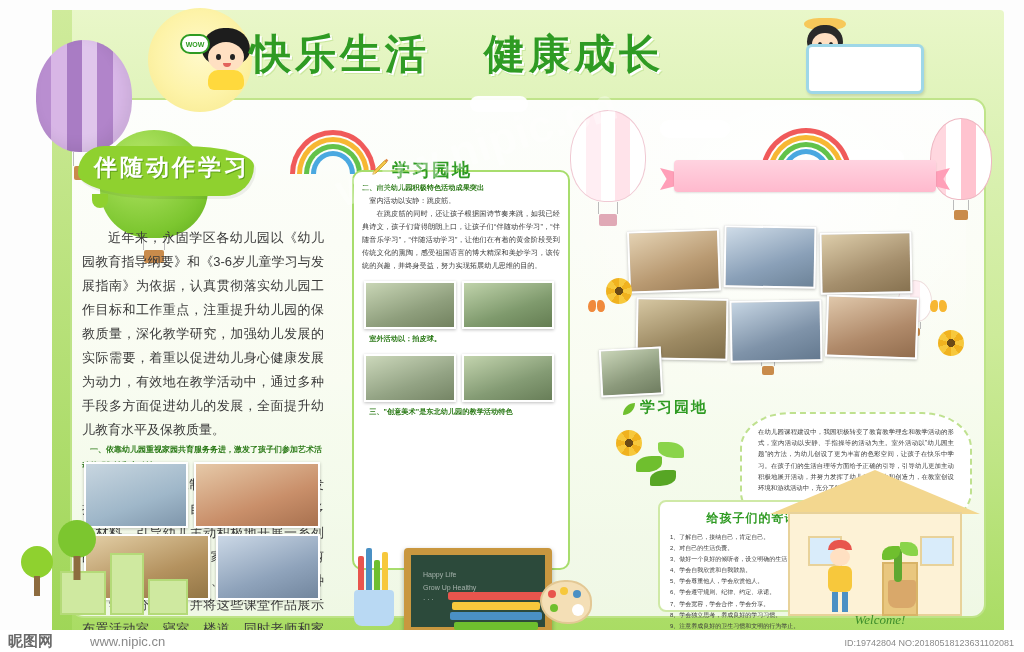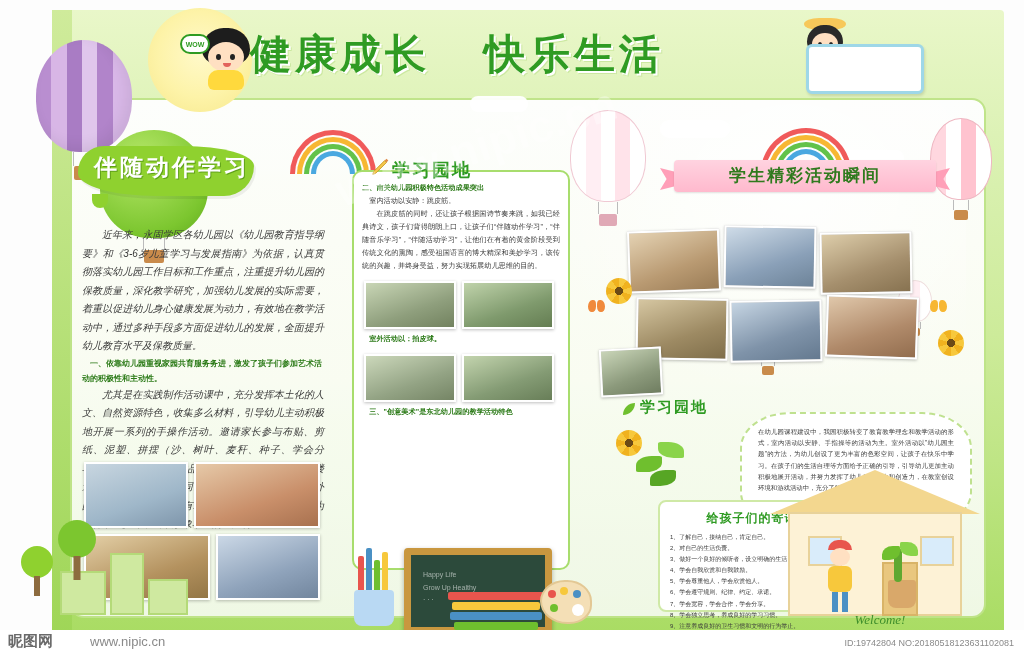--- a/index.html
+++ b/index.html
@@ -176,21 +176,21 @@
     font-size:23px; font-weight:bold; color:#ffffff; letter-spacing:3px;
     font-family:"DejaVu Sans", sans-serif;
     text-shadow:1px 1px 0 #5fa019;
   }
   .logo-blob .en {
     position:absolute; left:10px; top:56px; width:180px; text-align:center;
     font-size:13px; color:#3c7a12; font-style:italic;
     font-family:"Liberation Serif", serif;
   }
 
-  .para { font-size:10px; line-height:1.85; color:#3a3a3a; text-align:justify;font-style:italic; }
+  .para { font-size:13px; line-height:1.85; color:#3a3a3a; text-align:justify; }
   .para.indent { text-indent:2em; }
   .sec-head { font-size:8px; color:#2b7a17; font-weight:bold; line-height:1.9; text-indent:1em; }
 
   .left-text { position:absolute; left:82px; top:226px; width:242px; }
 
   
   .photo { background:#cfcfcf; border:2px solid #ffffff; box-shadow:0 1px 3px rgba(0,0,0,.25); overflow:hidden; position:absolute; }
   .photo .ph-in { width:100%; height:100%; }
 
   
@@ -363,22 +363,22 @@
     <div class="hair"></div>
       <div class="face"></div>
     <div class="eye l"></div>
       <div class="eye r"></div>
       <div class="mouth"></div>
     <div class="body"></div>
     <div class="bubble">WOW</div>
   </div>
 
   <div class="header-title">
+    <span>快乐生活</span>
     <span>健康成长</span>
-    <span>快乐生活</span>
   </div>
 
   <div class="hdr-kid">
     <div class="hat"></div>
       <div class="hair"></div>
       <div class="face"></div>
     <div class="e l"></div>
       <div class="e r"></div>
       <div class="body"></div>
   </div>
@@ -492,21 +492,20 @@
       </div>
     </div>
 
     <div class="cp-text" style="color:#2b7a17;font-weight:bold;text-indent:1em;">三、"创意美术"是东北幼儿园的教学活动特色</div>
   </div>
 
   <div class="ribbon">
     <div class="tail-l"></div>
     <div class="tail-r"></div>
     <div class="band"></div>
-    <div class="txt">学生精彩活动瞬间</div>
   </div>
 
   <div class="photo" style="left:628px; top:230px; width:92px; height:62px; transform:rotate(-2deg);">
     <div class="ph-in" style="background:linear-gradient(160deg,#e4d2b3,#b99a72 60%,#9a7c56);"></div>
   </div>
   <div class="photo" style="left:724px; top:226px; width:92px; height:62px; transform:rotate(1deg);">
     <div class="ph-in" style="background:linear-gradient(160deg,#cfdce8,#8aa0b8 60%,#6d8398);"></div>
   </div>
   <div class="photo" style="left:820px; top:232px; width:92px; height:62px; transform:rotate(-1deg);">
     <div class="ph-in" style="background:linear-gradient(160deg,#ddcdaa,#a58f6d 60%,#877250);"></div>

